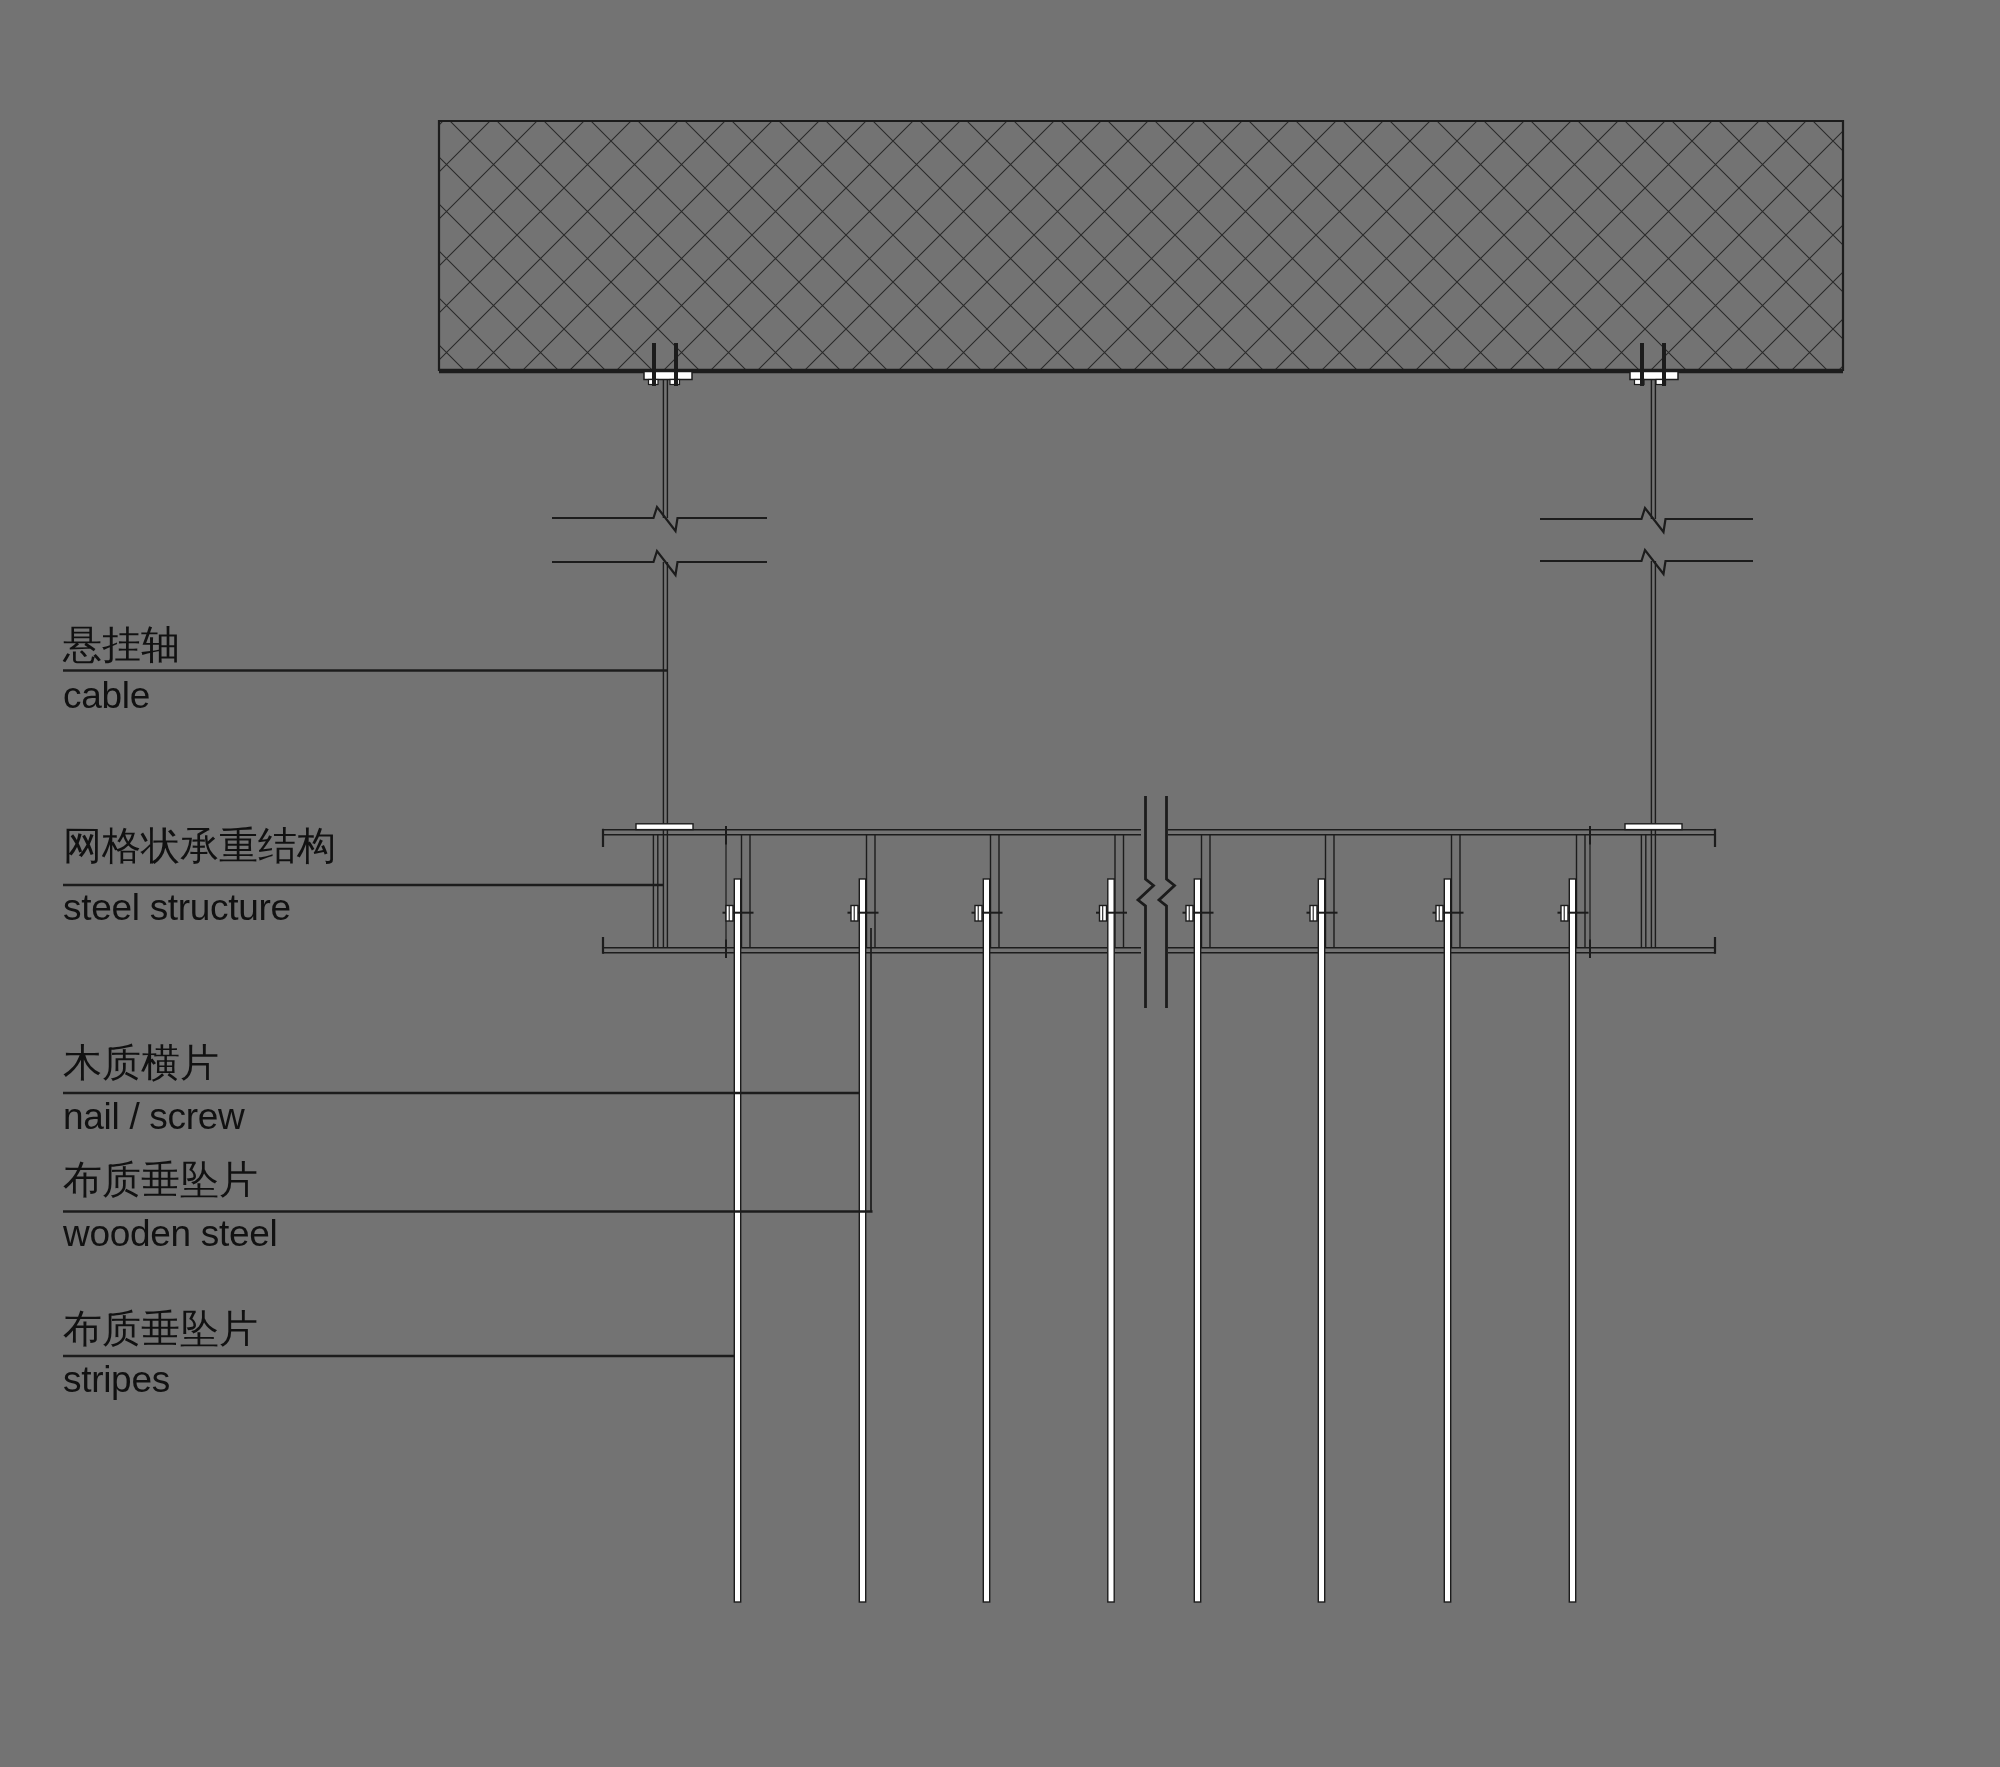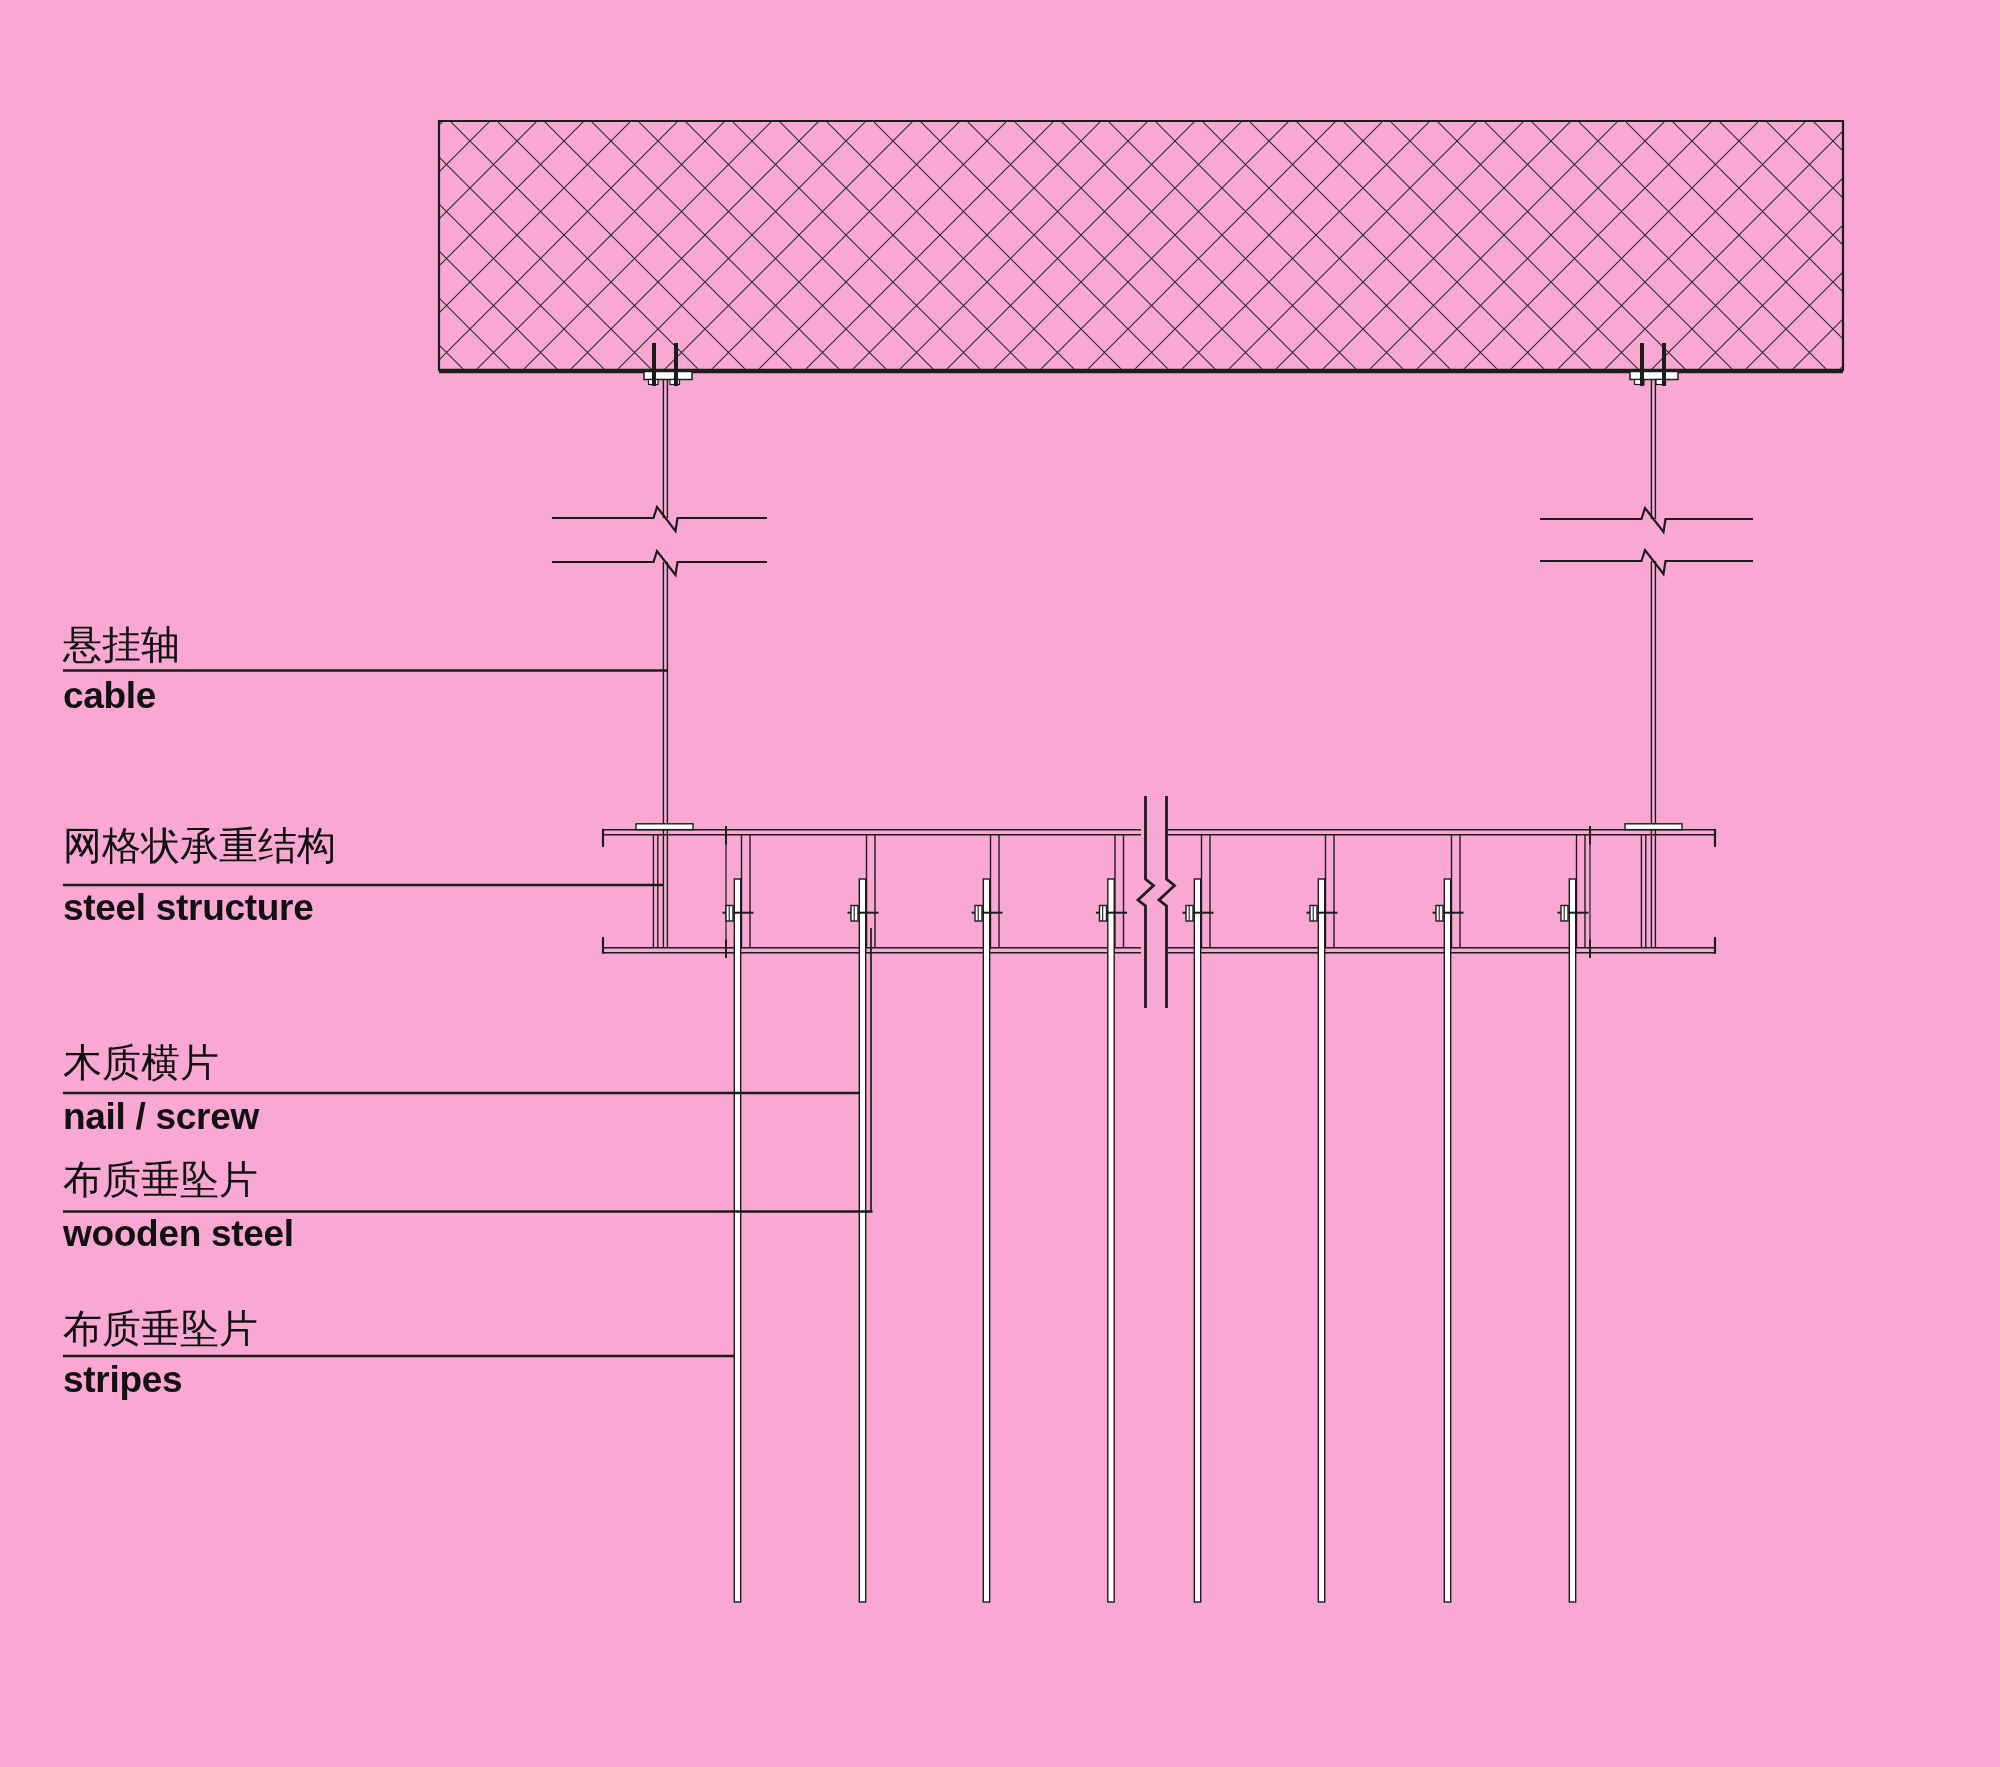--- a/index.html
+++ b/index.html
@@ -1,21 +1,21 @@
 <!DOCTYPE html>
 <html><head>
 <meta charset="utf-8">
 <style>
   html,body{margin:0;padding:0;background:#fff;}
-  .canvas{position:relative;width:2000px;height:1767px;background:#f9a8d4;overflow:hidden;
+  .canvas{position:relative;width:2000px;height:1767px;background:#737373;overflow:hidden;
           font-family:"Liberation Sans",sans-serif;}
   .canvas svg{position:absolute;left:0;top:0;}
   .lbl{position:absolute;left:63px;line-height:1;color:#111;white-space:nowrap;}
   .lbl-zh{font-family:"DejaVu Serif","Liberation Serif",serif;font-size:39px;font-weight:400;}
-  .lbl-en{font-family:"Liberation Sans","DejaVu Sans",sans-serif;font-size:37px;font-weight:700;letter-spacing:-0.3px;}
+  .lbl-en{font-family:"Liberation Sans","DejaVu Sans",sans-serif;font-size:37px;font-weight:400;letter-spacing:-0.3px;}
 </style>
 </head>
 <body>
 
 <div class="canvas">
 
 <svg width="2000" height="1767" viewBox="0 0 2000 1767">
   <defs>
     <pattern id="hatch" width="47" height="47" patternUnits="userSpaceOnUse">
       <path d="M0,0 L47,47 M47,0 L0,47 M-1,46 L1,48 M46,-1 L48,1" stroke="#2a2a2a" stroke-width="1.1" fill="none"></path>

